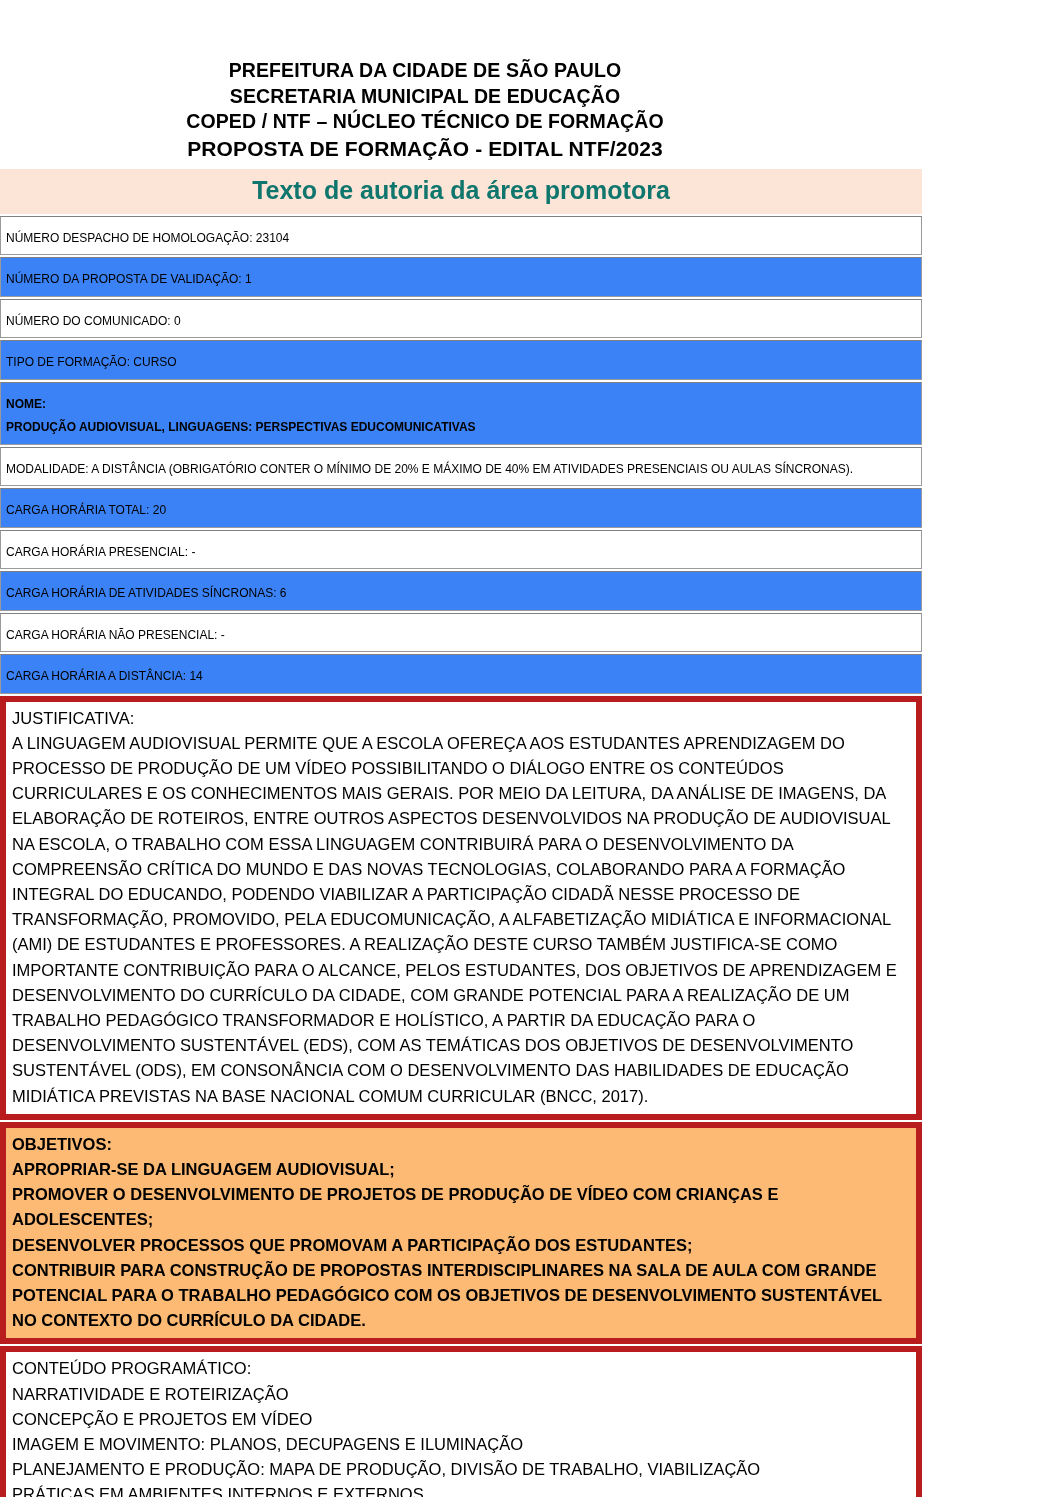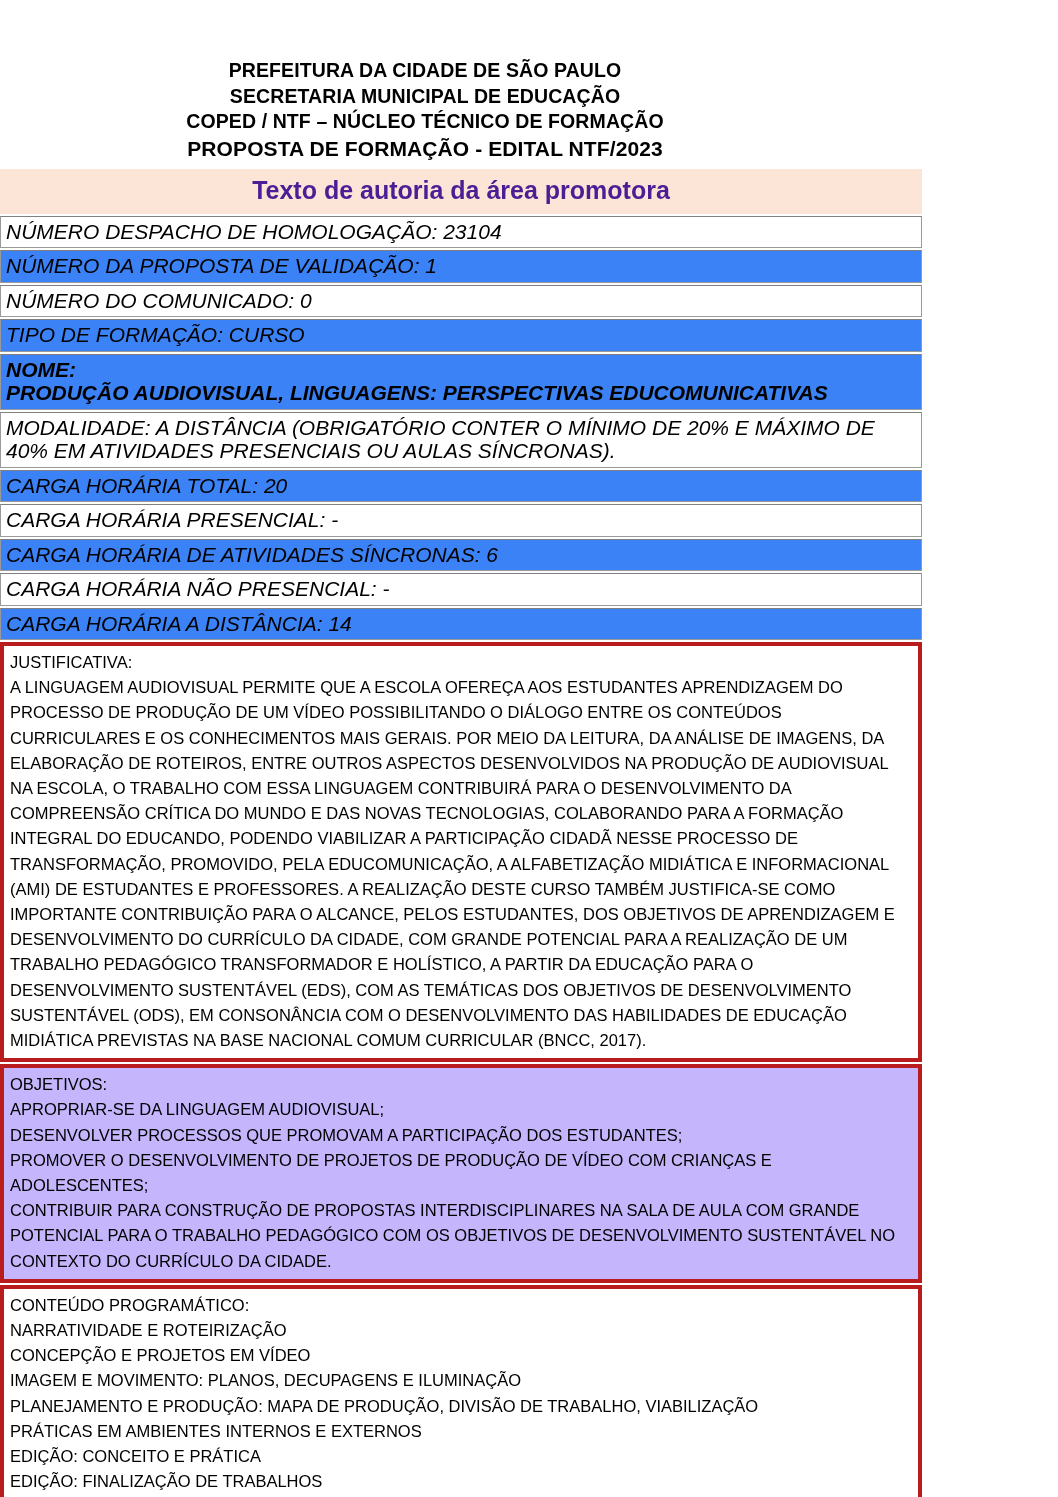--- a/index.html
+++ b/index.html
@@ -46,65 +46,65 @@
   .form-table {
     width: 922px;
     margin: 6px auto 0 auto;
     box-sizing: border-box;
   }
 
   .banner {
     background: #fce4d6;
     border: 1px solid #fce4d6;
     text-align: center;
-    color: #4c1d95;
+    color: #0f766e;
     font-weight: bold;
     font-size: 25px;
     line-height: 33px;
     padding: 4px 0 6px 0;
     box-sizing: border-box;
   }
 
   .row {
     border: 1px solid #9a9a9a;
     border-top: 1px solid #808080;
     box-sizing: border-box;
-    padding: 3px 4px 4px 5px;
+    padding: 10px 4px 4px 5px;
     margin-top: 2px;
-    font-size: 21px;
+    font-size: 12px;
     line-height: 23.5px;
     background: #ffffff;
     word-wrap: break-word;
-    font-style: italic;
   }
   .row.shade {
     background: #3b82f6;
   }
   .row.bold {
     font-weight: bold;
   }
   .row .line {
     display: block;
     white-space: nowrap;
   }
   .row.wrap .line {
     white-space: normal;
   }
 
   .block {
-    border: 4px solid #b91c1c;
+    border: 6px solid #b91c1c;
     box-sizing: border-box;
     padding: 4px 5px 5px 6px;
     margin-top: 2px;
     font-size: 16.5px;
     line-height: 25.2px;
     background: #ffffff;
   }
   .block.shade {
-    background: #c4b5fd;
+    background: #fdba74;
+    font-weight: bold;
   }
   .block p {
     margin: 0;
   }
   .block .para {
     text-align: left;
   }
   .block .item {
     display: block;
     white-space: nowrap;
@@ -173,22 +173,22 @@
     </div>
 
     <div class="block">
       <p>JUSTIFICATIVA:</p>
       <p class="para">A LINGUAGEM AUDIOVISUAL PERMITE QUE A ESCOLA OFEREÇA AOS ESTUDANTES APRENDIZAGEM DO PROCESSO DE PRODUÇÃO DE UM VÍDEO POSSIBILITANDO O DIÁLOGO ENTRE OS CONTEÚDOS CURRICULARES E OS CONHECIMENTOS MAIS GERAIS. POR MEIO DA LEITURA, DA ANÁLISE DE IMAGENS, DA ELABORAÇÃO DE ROTEIROS, ENTRE OUTROS ASPECTOS DESENVOLVIDOS NA PRODUÇÃO DE AUDIOVISUAL NA ESCOLA, O TRABALHO COM ESSA LINGUAGEM CONTRIBUIRÁ PARA O DESENVOLVIMENTO DA COMPREENSÃO CRÍTICA DO MUNDO E DAS NOVAS TECNOLOGIAS, COLABORANDO PARA A FORMAÇÃO INTEGRAL DO EDUCANDO, PODENDO VIABILIZAR A PARTICIPAÇÃO CIDADÃ NESSE PROCESSO DE TRANSFORMAÇÃO, PROMOVIDO, PELA EDUCOMUNICAÇÃO, A ALFABETIZAÇÃO MIDIÁTICA E INFORMACIONAL (AMI) DE ESTUDANTES E PROFESSORES. A REALIZAÇÃO DESTE CURSO TAMBÉM JUSTIFICA-SE COMO IMPORTANTE CONTRIBUIÇÃO PARA O ALCANCE, PELOS ESTUDANTES, DOS OBJETIVOS DE APRENDIZAGEM E DESENVOLVIMENTO DO CURRÍCULO DA CIDADE, COM GRANDE POTENCIAL PARA A REALIZAÇÃO DE UM TRABALHO PEDAGÓGICO TRANSFORMADOR E HOLÍSTICO, A PARTIR DA EDUCAÇÃO PARA O DESENVOLVIMENTO SUSTENTÁVEL (EDS), COM AS TEMÁTICAS DOS OBJETIVOS DE DESENVOLVIMENTO SUSTENTÁVEL (ODS), EM CONSONÂNCIA COM O DESENVOLVIMENTO DAS HABILIDADES DE EDUCAÇÃO MIDIÁTICA PREVISTAS NA BASE NACIONAL COMUM CURRICULAR (BNCC, 2017).</p>
     </div>
 
     <div class="block shade">
       <p>OBJETIVOS:</p>
       <p class="para">APROPRIAR-SE DA LINGUAGEM AUDIOVISUAL;</p>
+      <p class="para">PROMOVER O DESENVOLVIMENTO DE PROJETOS DE PRODUÇÃO DE VÍDEO COM CRIANÇAS E ADOLESCENTES;</p>
       <p class="para">DESENVOLVER PROCESSOS QUE PROMOVAM A PARTICIPAÇÃO DOS ESTUDANTES;</p>
-      <p class="para">PROMOVER O DESENVOLVIMENTO DE PROJETOS DE PRODUÇÃO DE VÍDEO COM CRIANÇAS E ADOLESCENTES;</p>
       <p class="para">CONTRIBUIR PARA CONSTRUÇÃO DE PROPOSTAS INTERDISCIPLINARES NA SALA DE AULA COM GRANDE POTENCIAL PARA O TRABALHO PEDAGÓGICO COM OS OBJETIVOS DE DESENVOLVIMENTO SUSTENTÁVEL NO CONTEXTO DO CURRÍCULO DA CIDADE.</p>
     </div>
 
     <div class="block">
       <p>CONTEÚDO PROGRAMÁTICO:</p>
       <p class="item">NARRATIVIDADE E ROTEIRIZAÇÃO</p>
       <p class="item">CONCEPÇÃO E PROJETOS EM VÍDEO</p>
       <p class="item">IMAGEM E MOVIMENTO: PLANOS, DECUPAGENS E ILUMINAÇÃO</p>
       <p class="item">PLANEJAMENTO E PRODUÇÃO: MAPA DE PRODUÇÃO, DIVISÃO DE TRABALHO, VIABILIZAÇÃO</p>
       <p class="item">PRÁTICAS EM AMBIENTES INTERNOS E EXTERNOS</p>

